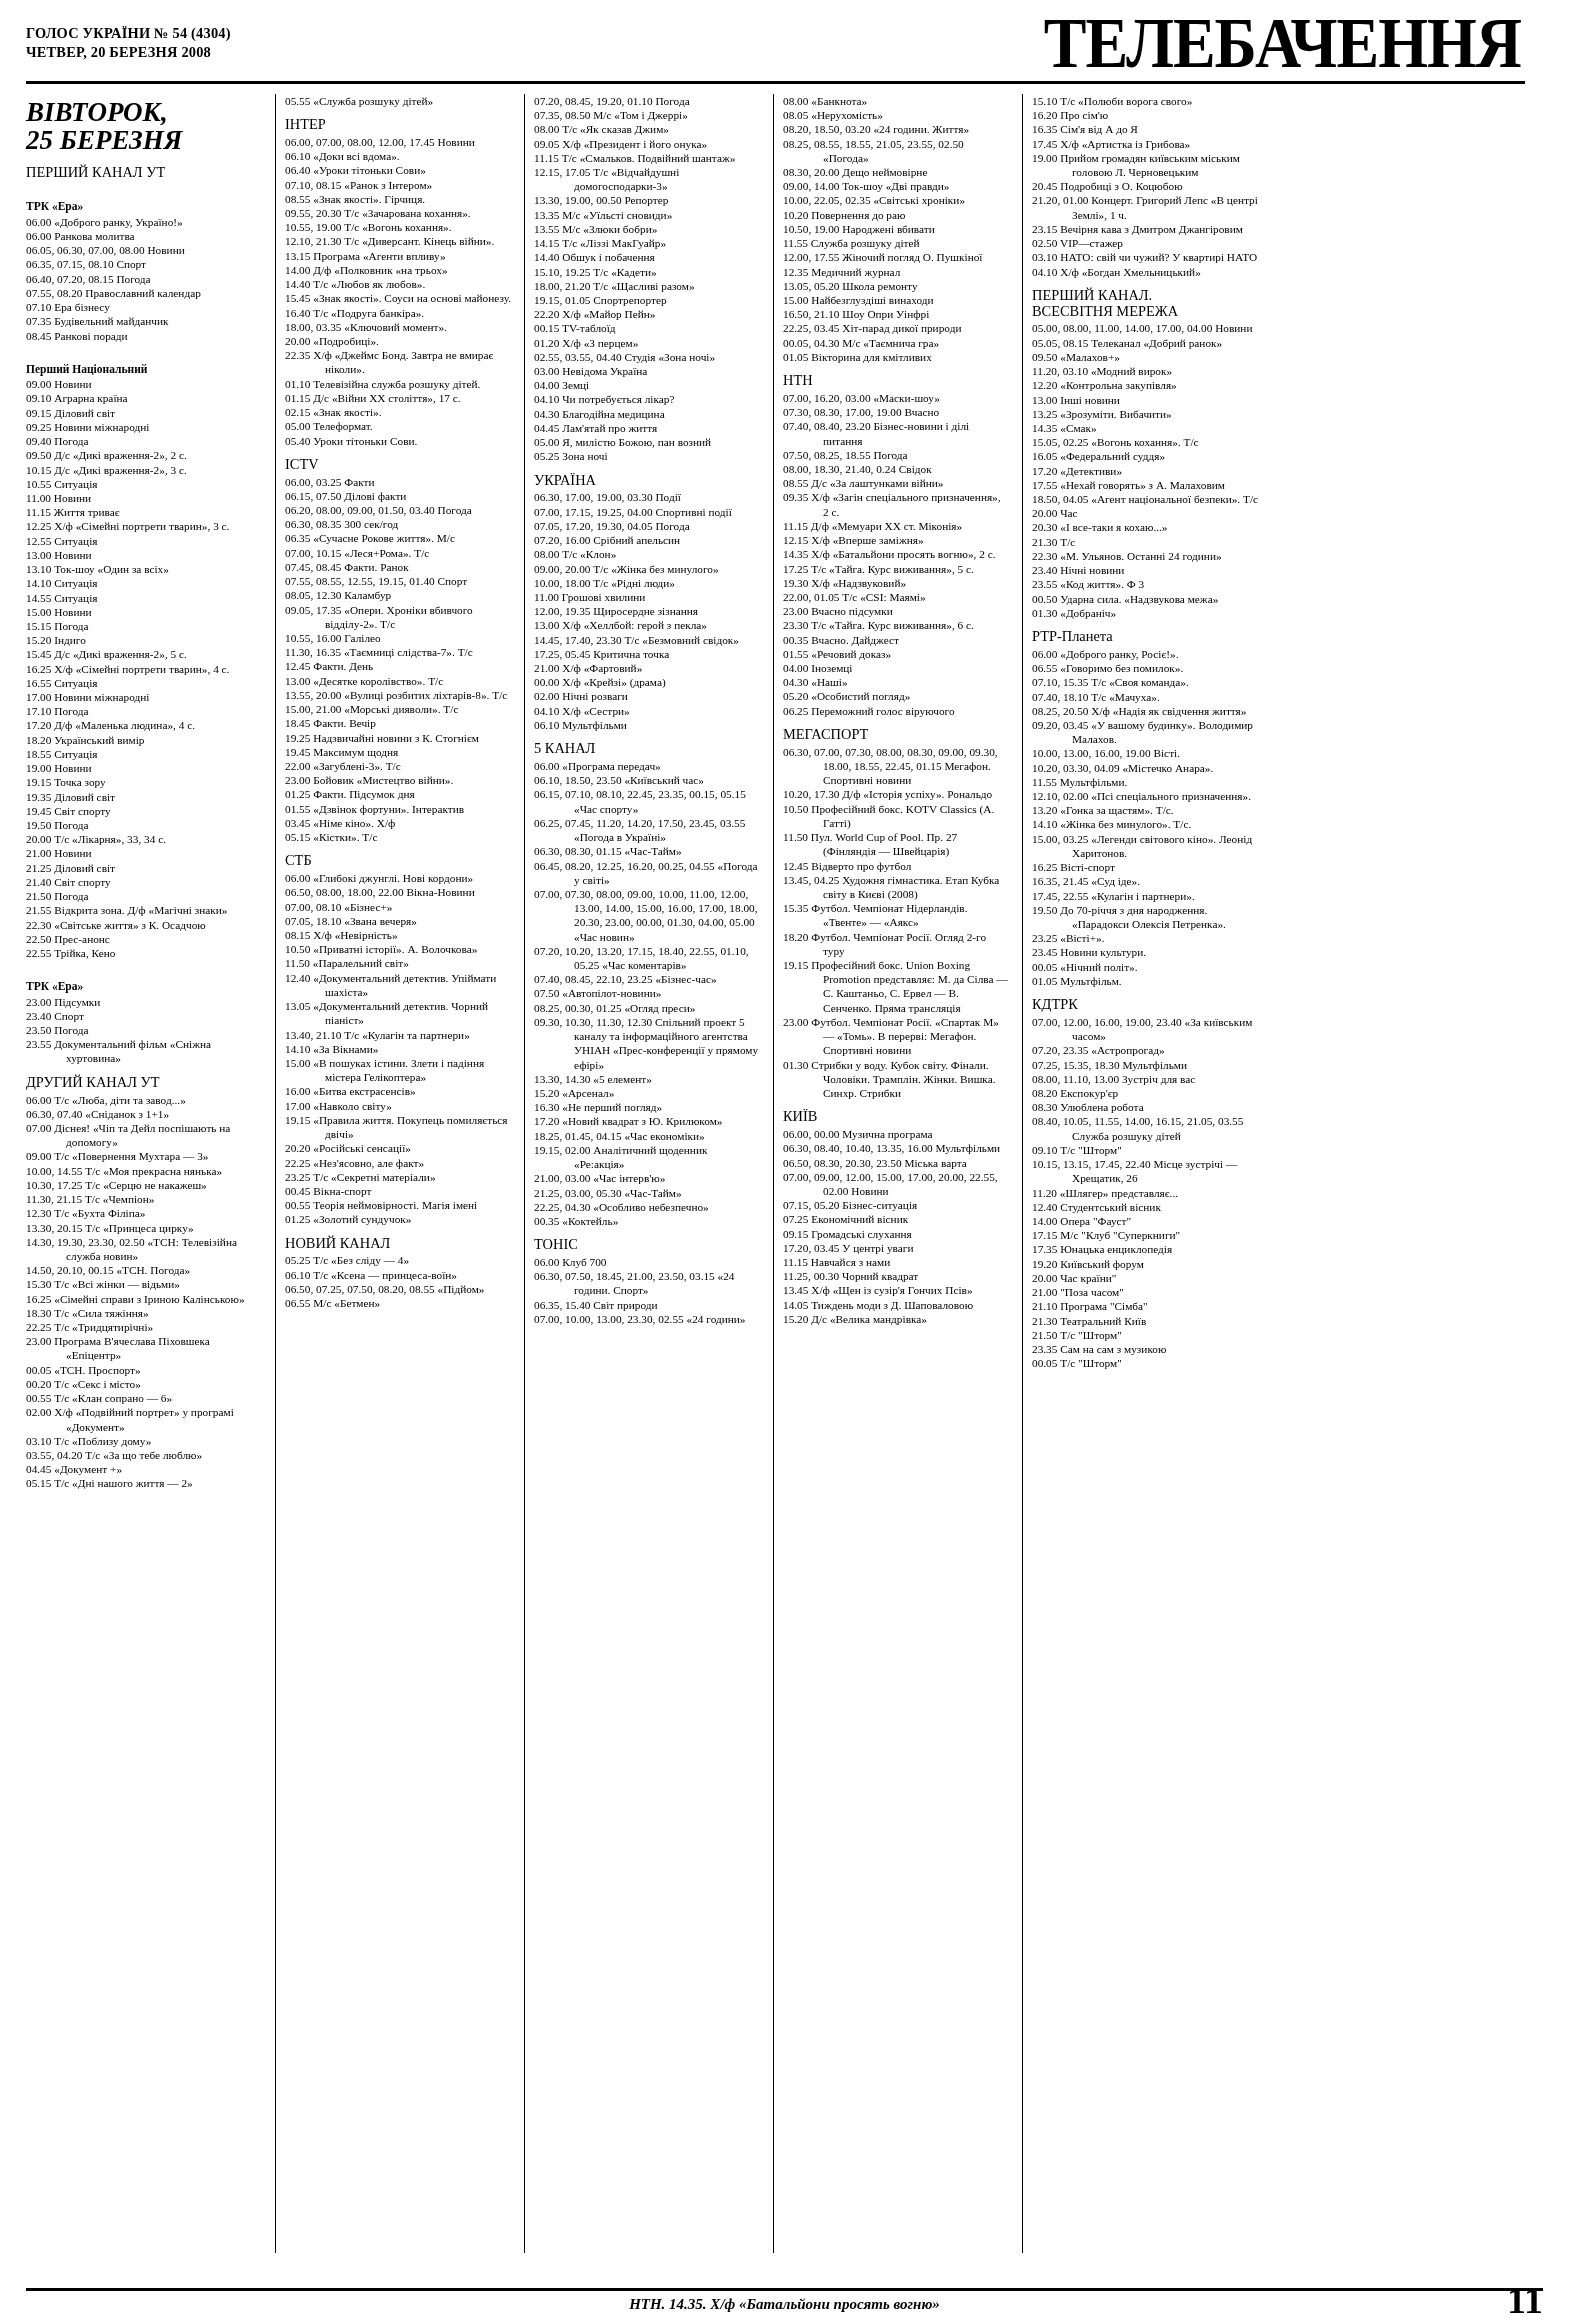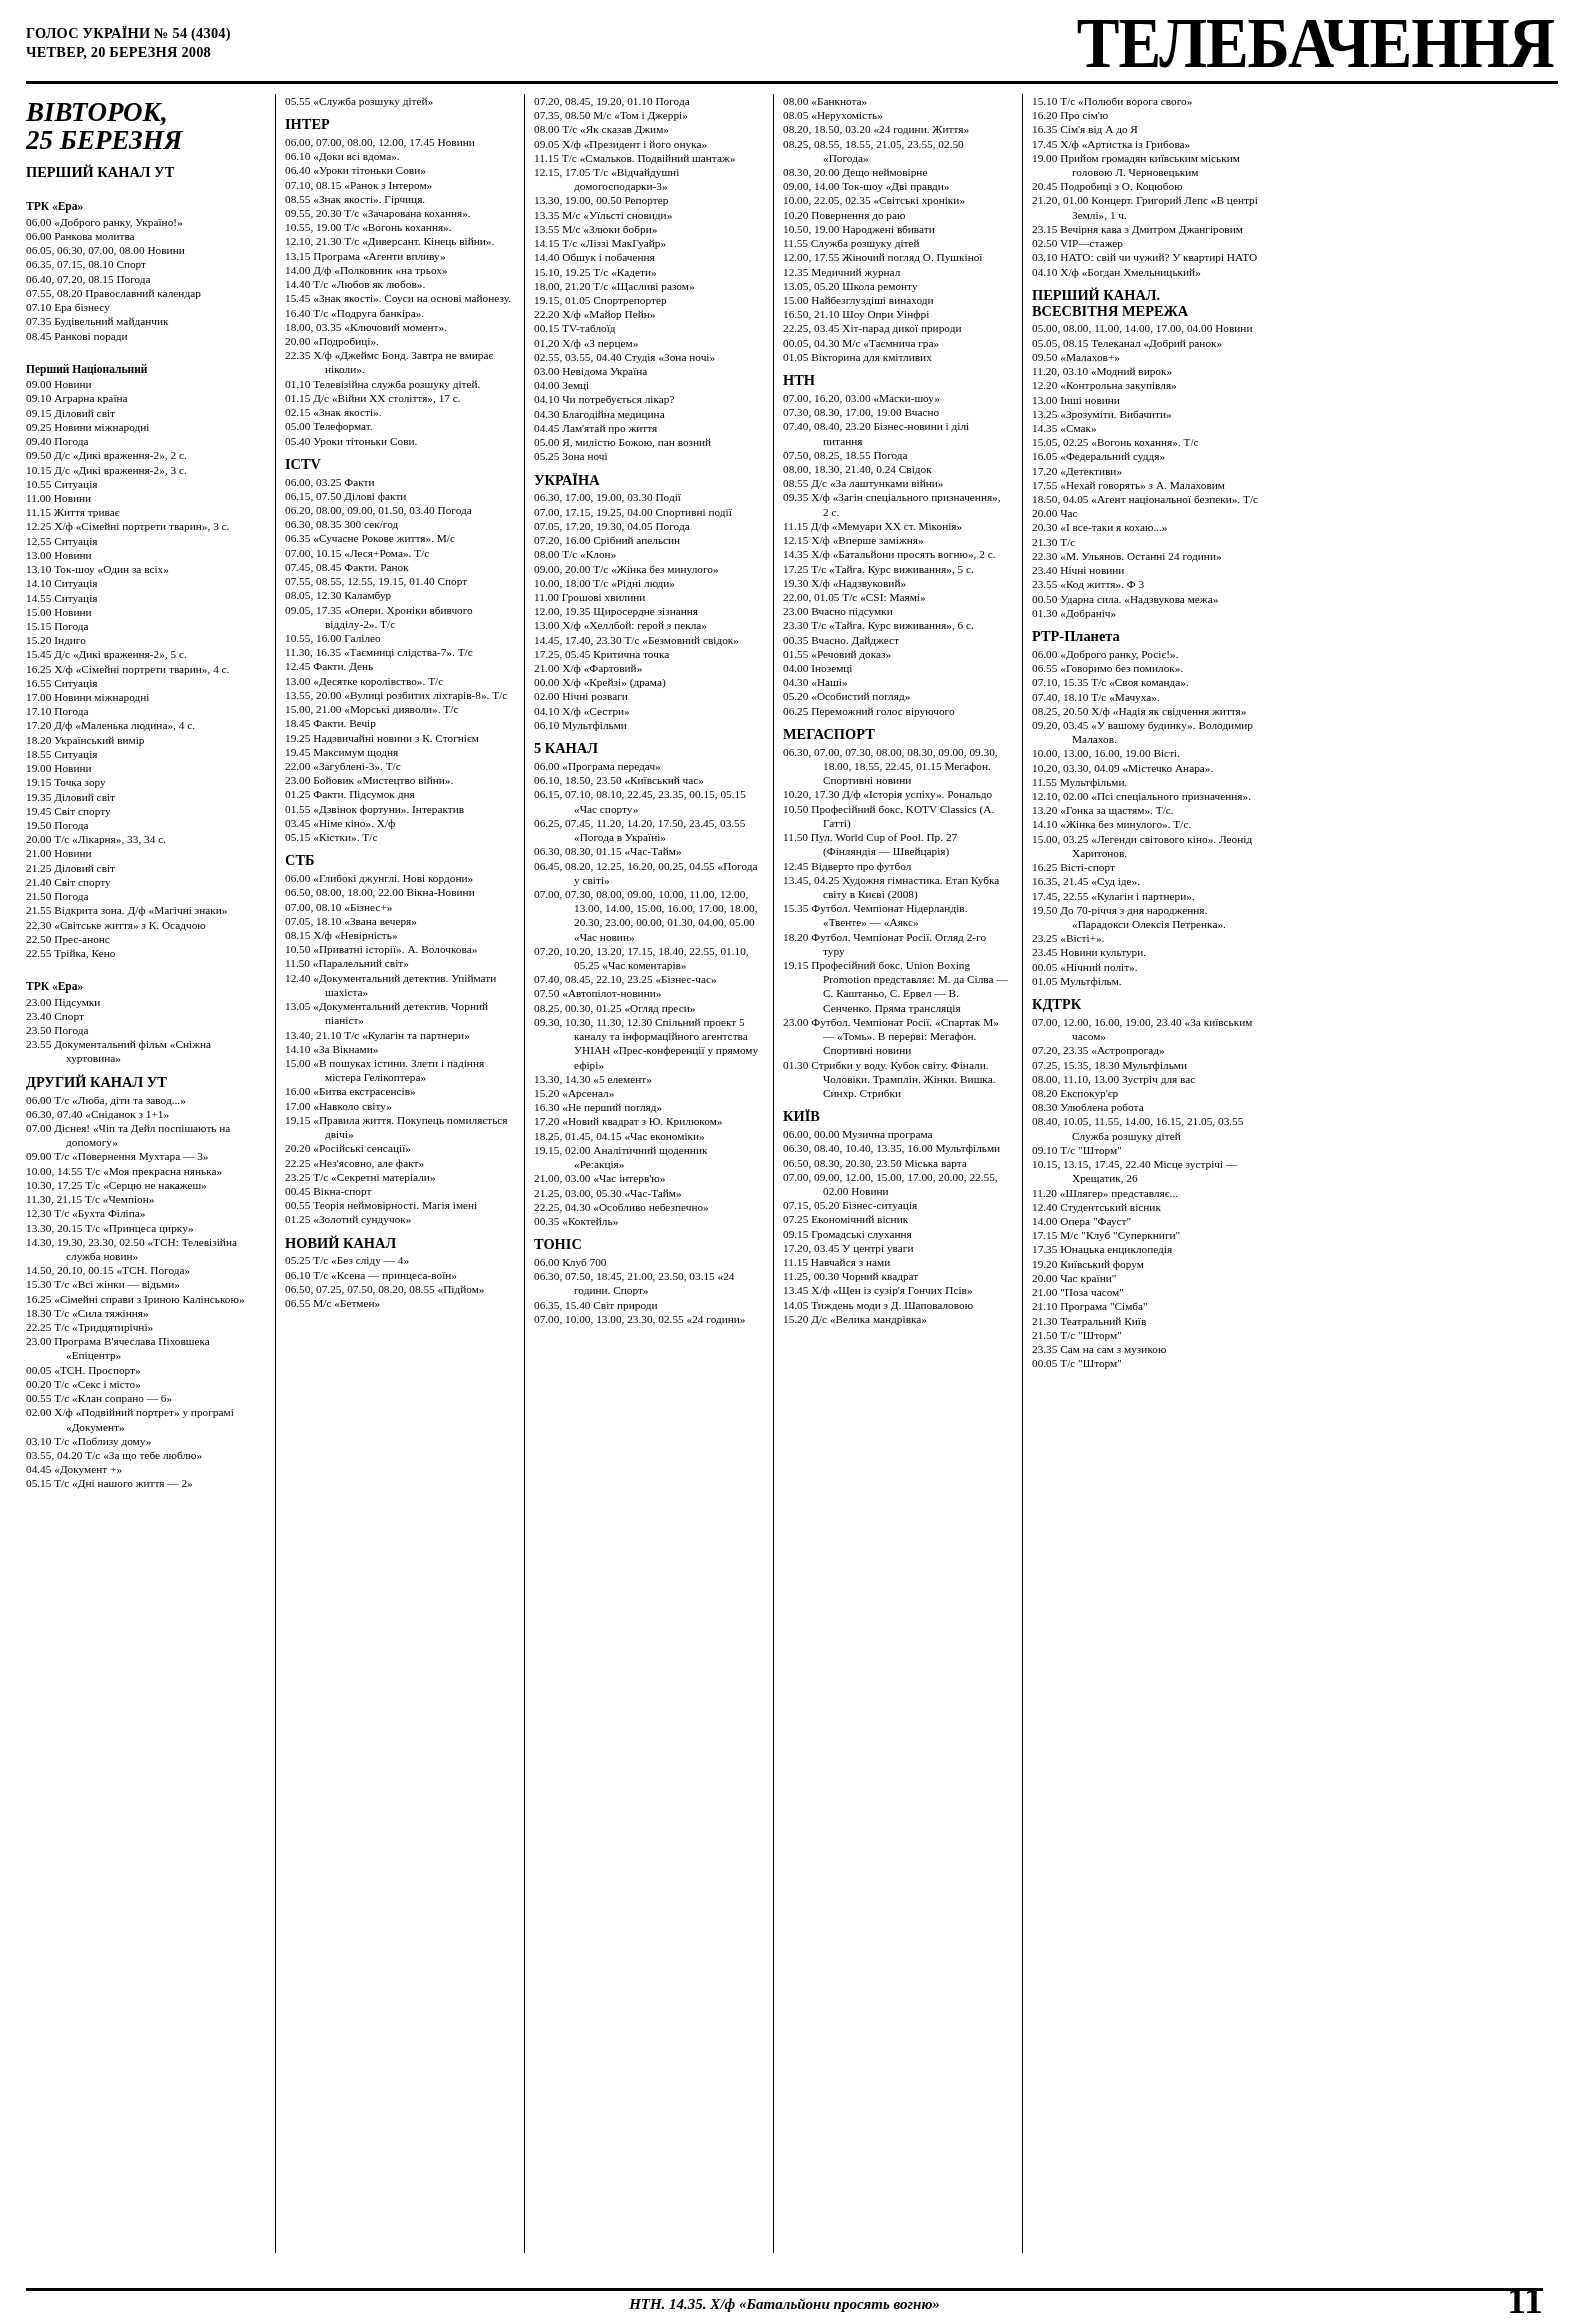--- a/index.html
+++ b/index.html
@@ -7,21 +7,21 @@
     width:1569px;height:2321px;
     background:#ffffff;
     font-family:"Liberation Serif", serif;
     color:#000;
     position:relative;
     overflow:hidden;
   }
   .page{
     width:1569px;height:2321px;
     box-sizing:border-box;
-    padding:18px 11px 10px 26px;
+    padding:18px 44px 10px 26px;
     position:relative;
   }
   
   .masthead{
     display:flex;align-items:flex-start;justify-content:space-between;
     border-bottom:3px solid #000;
     padding-bottom:4px;
   }
   .masthead-left{
     font-family:"Liberation Serif", serif;
@@ -57,21 +57,21 @@
   .col:first-child{border-left:none;padding-left:0;}
   .col:last-child{padding-right:0;}
 
   .daytitle{
     font-family:"Liberation Serif", serif;
     font-style:italic;font-weight:bold;
     font-size:27px;line-height:1.05;
     margin:4px 0 10px 0;
   }
   .chan{
-    font-weight:bold;
+    font-weight:normal;
     font-size:14.4px;
     margin:9px 0 2px 0;
     line-height:1.1;
   }
   .subchan{
     font-weight:bold;
     font-size:11.5px;
     margin:19px 0 1px 0;
   }
   .item{

